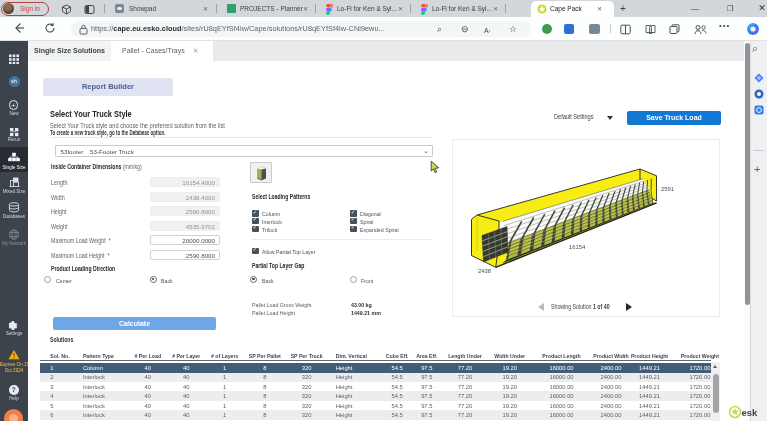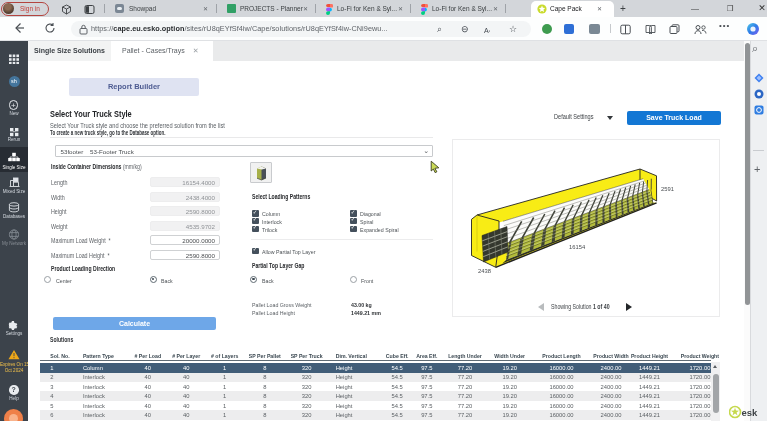--- a/index.html
+++ b/index.html
@@ -121,21 +121,21 @@
       <path d="M3 6h8" stroke="#4a4f54" stroke-width="1.2"></path>
     </svg>
 <svg class="abs" style="left:44px;top:22px" width="12" height="12" viewBox="0 0 12 12">
       <path d="M10 6a4 4 0 1 1-1.2-2.8M9 1v2.4H6.6" fill="none" stroke="#4a4f54" stroke-width="1.1"></path>
     </svg>
 <div id="urlpill"></div>
 <svg class="abs" style="left:79px;top:23.5px" width="9" height="11" viewBox="0 0 9 11">
       <rect x="1" y="4.5" width="7" height="5.5" rx="1" fill="none" stroke="#5f6368" stroke-width="1"></rect>
       <path d="M2.8 4.5V3a1.7 1.7 0 1 1 3.4 0v1.5" fill="none" stroke="#5f6368" stroke-width="1"></path>
     </svg>
-<div class="abs url" style="left:91px;top:21px;">https://<b style="color:#2b2e31;">cape.eu.esko.option</b>/sites/rU8qEYfSf4iw/Cape/solutions/rU8qEYfSf4iw-CNi9ewu...</div>
+<div class="abs url" style="left:91px;top:21px;">https://<b style="color:#2b2e31;">cape.eu.esko.cloud</b>/sites/rU8qEYfSf4iw/Cape/solutions/rU8qEYfSf4iw-CNi9ewu...</div>
 <div class="aicon" style="left:437px;">⌕</div>
 <div class="aicon" style="left:461px;">⊖</div>
 <div class="aicon" style="left:484px;font-size:7px;top:24px;">A<span style="font-size:4px;">ⁿ</span></div>
 <div class="aicon" style="left:509px;">☆</div>
 <div class="abs" style="left:542px;top:24px;width:10px;height:10px;border-radius:50%;background:#3e9b4f;"></div>
 <div class="abs" style="left:564px;top:24px;width:10px;height:10px;border-radius:2px;background:#2f6fd6;"></div>
 <div class="abs" style="left:589px;top:24px;width:11px;height:10px;border-radius:2px;background:#7a8894;"></div>
 <div class="tbdiv" style="left:610px;top:24px;background:#c6c9cc;"></div>
 <svg class="abs" style="left:620px;top:23.5px" width="11" height="11" viewBox="0 0 11 11">
       <rect x="0.8" y="1.2" width="9.4" height="8.6" rx="1.4" fill="none" stroke="#4a4f54" stroke-width="1"></rect>
@@ -244,21 +244,21 @@
 <div class="sb-lbl" style="top:395.5px;">Help</div>
 <div class="abs" style="left:4px;top:409px;width:19px;height:19px;border-radius:50%;background:#ef8049;"></div>
 <div class="abs" style="left:9px;top:414px;width:9px;height:9px;border-radius:50%;background:#f9b38c;"></div>
 
 <div id="tabstrip"></div>
 <div id="tab1">Single Size Solutions</div>
 <div id="tab2"><span style="margin-left:11px;">Pallet - Cases/Trays</span><span style="margin-left:8px;color:#9aa0a5;">✕</span></div>
 
 <div id="content"></div>
 
-<div class="abs" style="left:43px;top:78px;width:130px;height:18px;background:#dfe3f2;border-radius:2px;color:#4d5b91;font-size:7.5px;font-weight:bold;text-align:center;line-height:18px;margin-left:26px;">Report Builder</div>
+<div class="abs" style="left:43px;top:78px;width:130px;height:18px;background:#dfe3f2;border-radius:2px;color:#4d5b91;font-size:7.5px;font-weight:bold;text-align:center;line-height:18px;">Report Builder</div>
 
 <div class="abs" style="left:50px;top:108px;font-size:9.5px;font-weight:bold;color:#202225;transform:scaleX(0.78);transform-origin:0 50%;white-space:nowrap;">Select Your Truck Style</div>
 <div class="abs" style="left:50px;top:121.5px;font-size:6.4px;color:#5c6166;transform:scaleX(0.89);transform-origin:0 50%;white-space:nowrap;">Select Your Truck style and choose the preferred solution from the list</div>
 <div class="abs" style="left:50px;top:129px;font-size:6.4px;font-weight:bold;color:#303337;transform:scaleX(0.70);transform-origin:0 50%;white-space:nowrap;">To create a new truck style, go to the Database option.</div>
 <div class="abs" style="left:50px;top:137px;width:383px;height:1px;background:#e9e9ea;"></div>
 
 <div class="abs" style="left:554px;top:113px;font-size:7px;color:#3f4347;transform:scaleX(0.80);transform-origin:0 50%;white-space:nowrap;">Default Settings</div>
 <div class="abs" style="left:607px;top:115.5px;width:0;height:0;border-left:3.5px solid transparent;border-right:3.5px solid transparent;border-top:4.5px solid #33373b;"></div>
 <div class="abs" style="left:627px;top:111px;width:94px;height:14px;background:#1377d4;border-radius:2px;color:#fff;font-size:7px;font-weight:bold;text-align:center;line-height:14px;">Save Truck Load</div>
 

